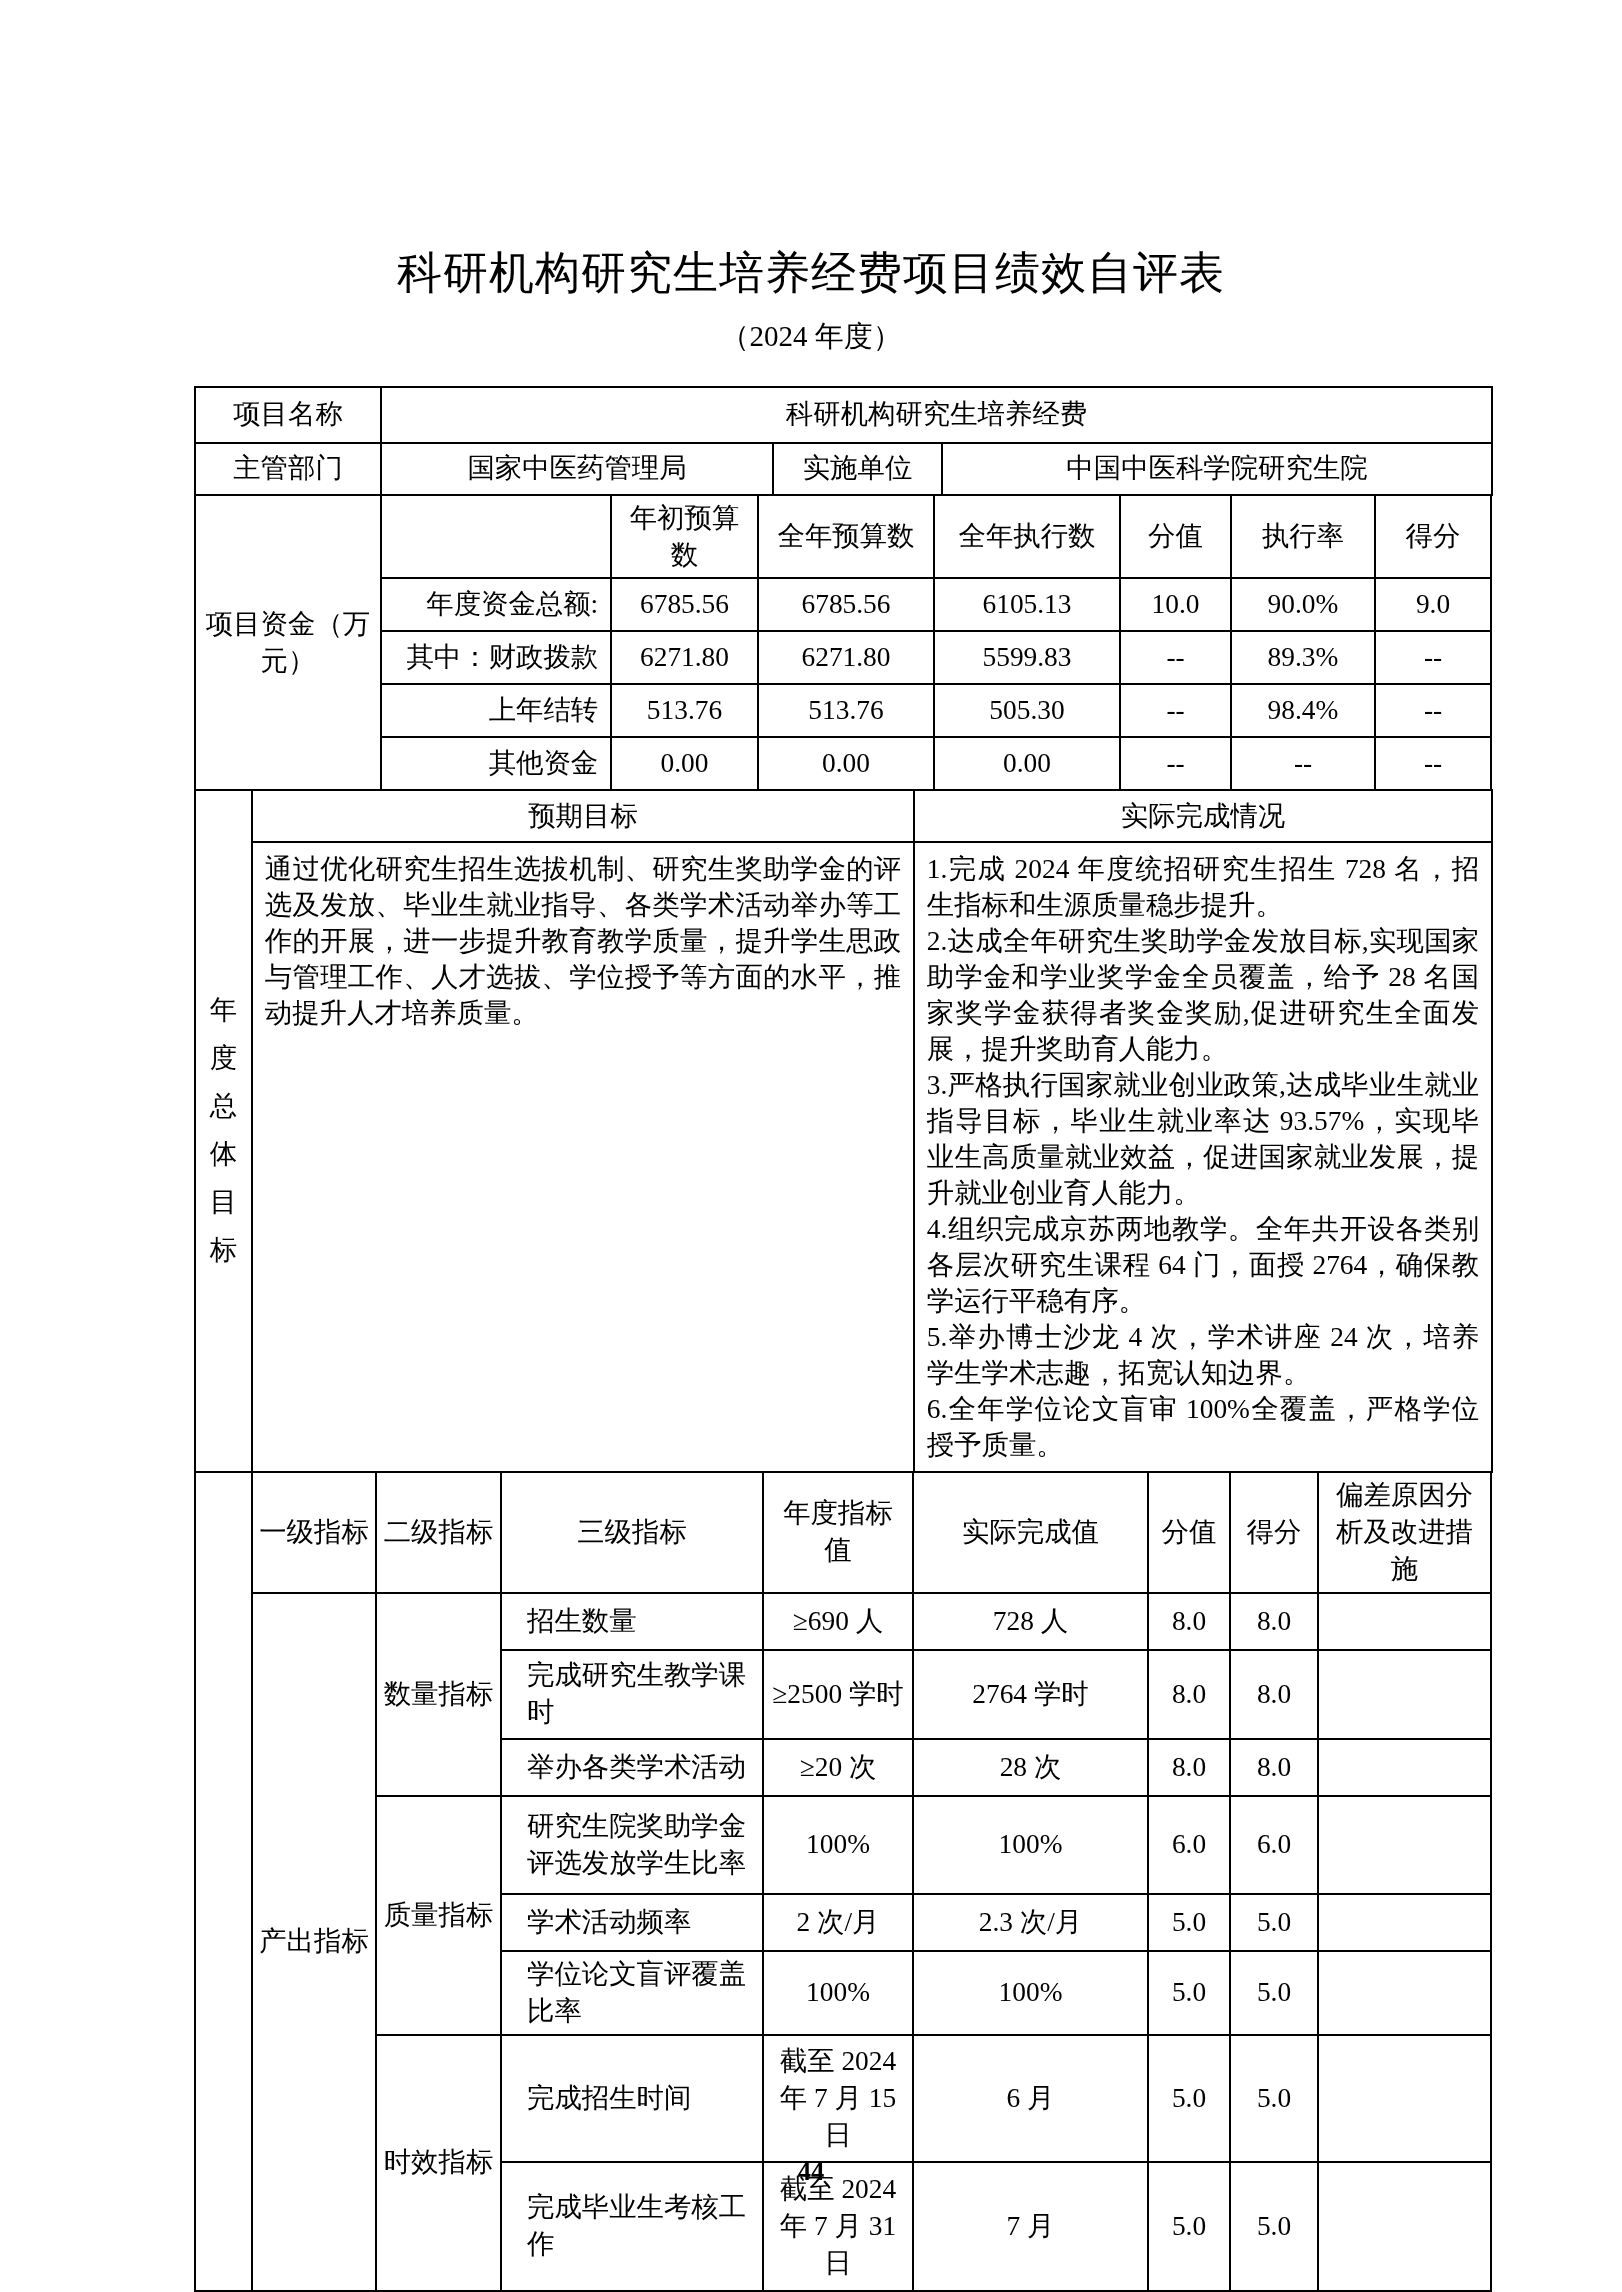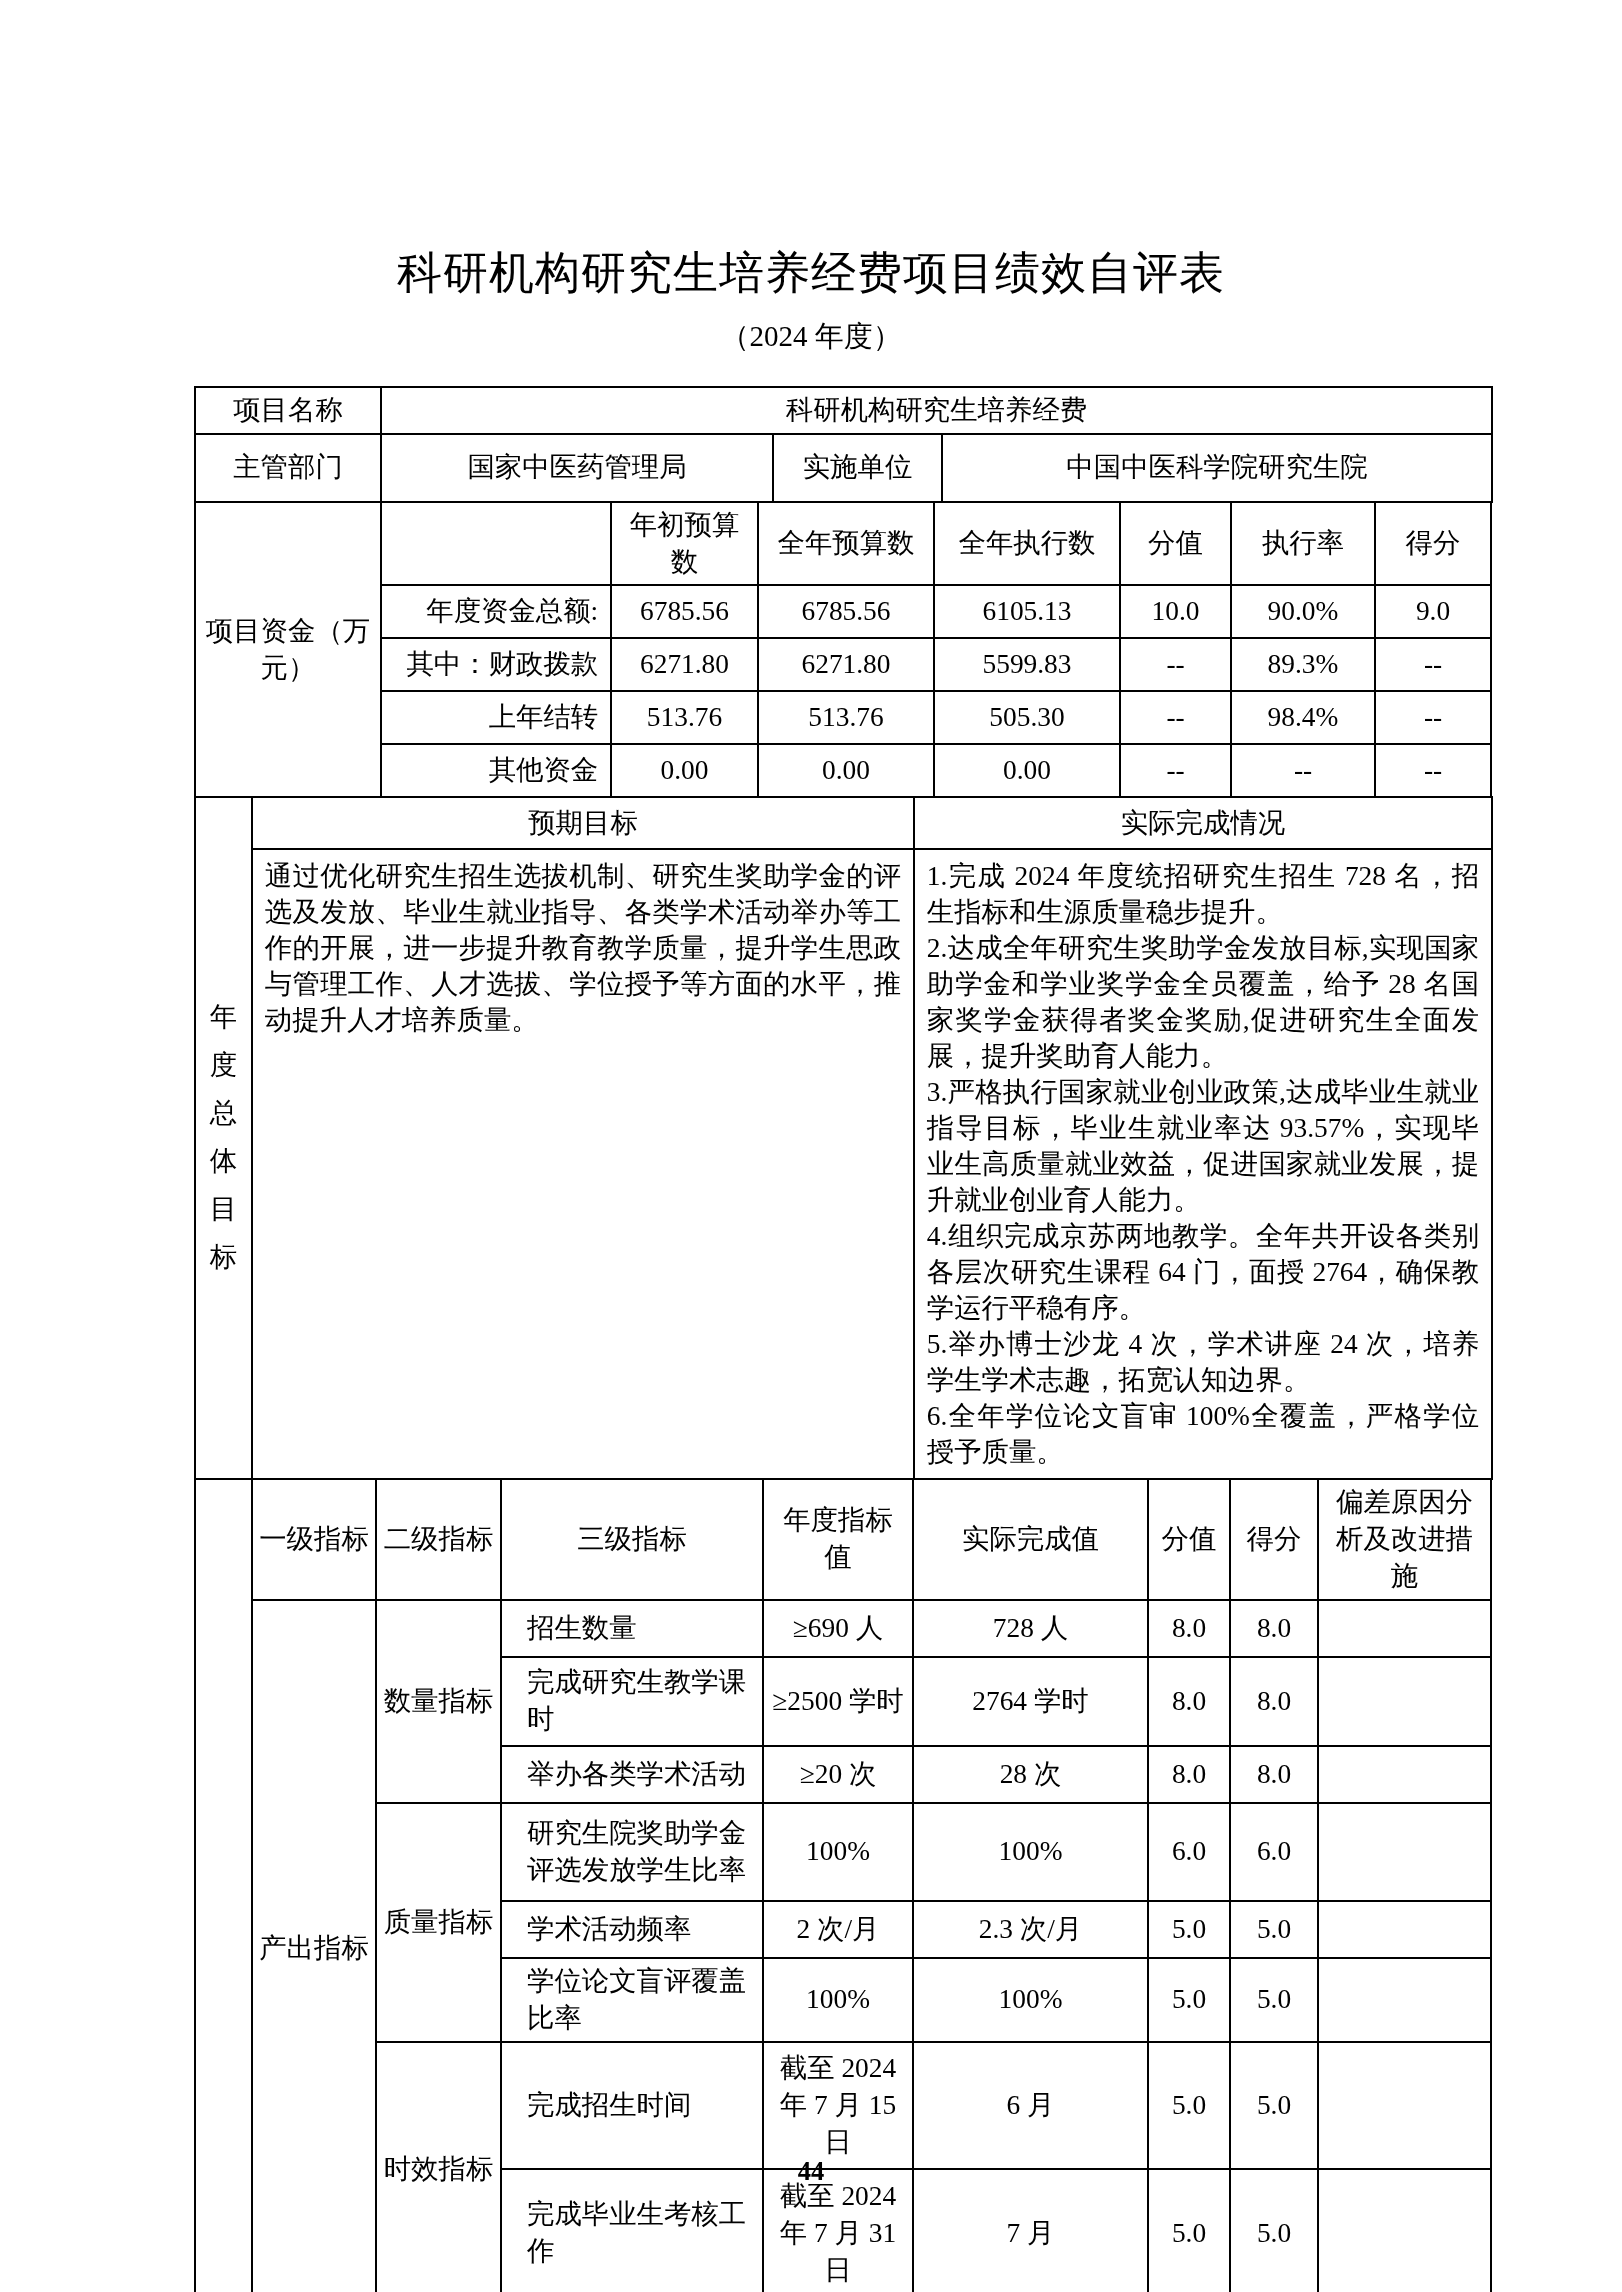--- a/index.html
+++ b/index.html
@@ -33,21 +33,21 @@
   td,th{
     border:2px solid #000;
     font-size:27.4px;
     font-weight:normal;
     text-align:center;
     vertical-align:middle;
     padding:3.9px 5.9px;
     word-break:break-all;
     line-height:1.35;
   }
-  .h50{height:47px}.h55{height:68px}.h66{height:65px}.h54{height:53px}
+  .h50{height:56px}.h55{height:52px}.h66{height:65px}.h54{height:53px}
   .h53{height:52px}.h95{height:93px}
   .h58{height:57px}.h84{height:89px}.h100{height:98px}.h86{height:84px}
   .h130{height:127px}.h132{height:129px}
   .rlabel{ text-align:right; padding-right:11.8px; }
   .lcell{ text-align:left; padding-left:25px; padding-right:3.9px; }
   .goalcell{
     vertical-align:top;
     text-align:justify;
     padding:7.8px 11.8px;
     line-height:36px;

